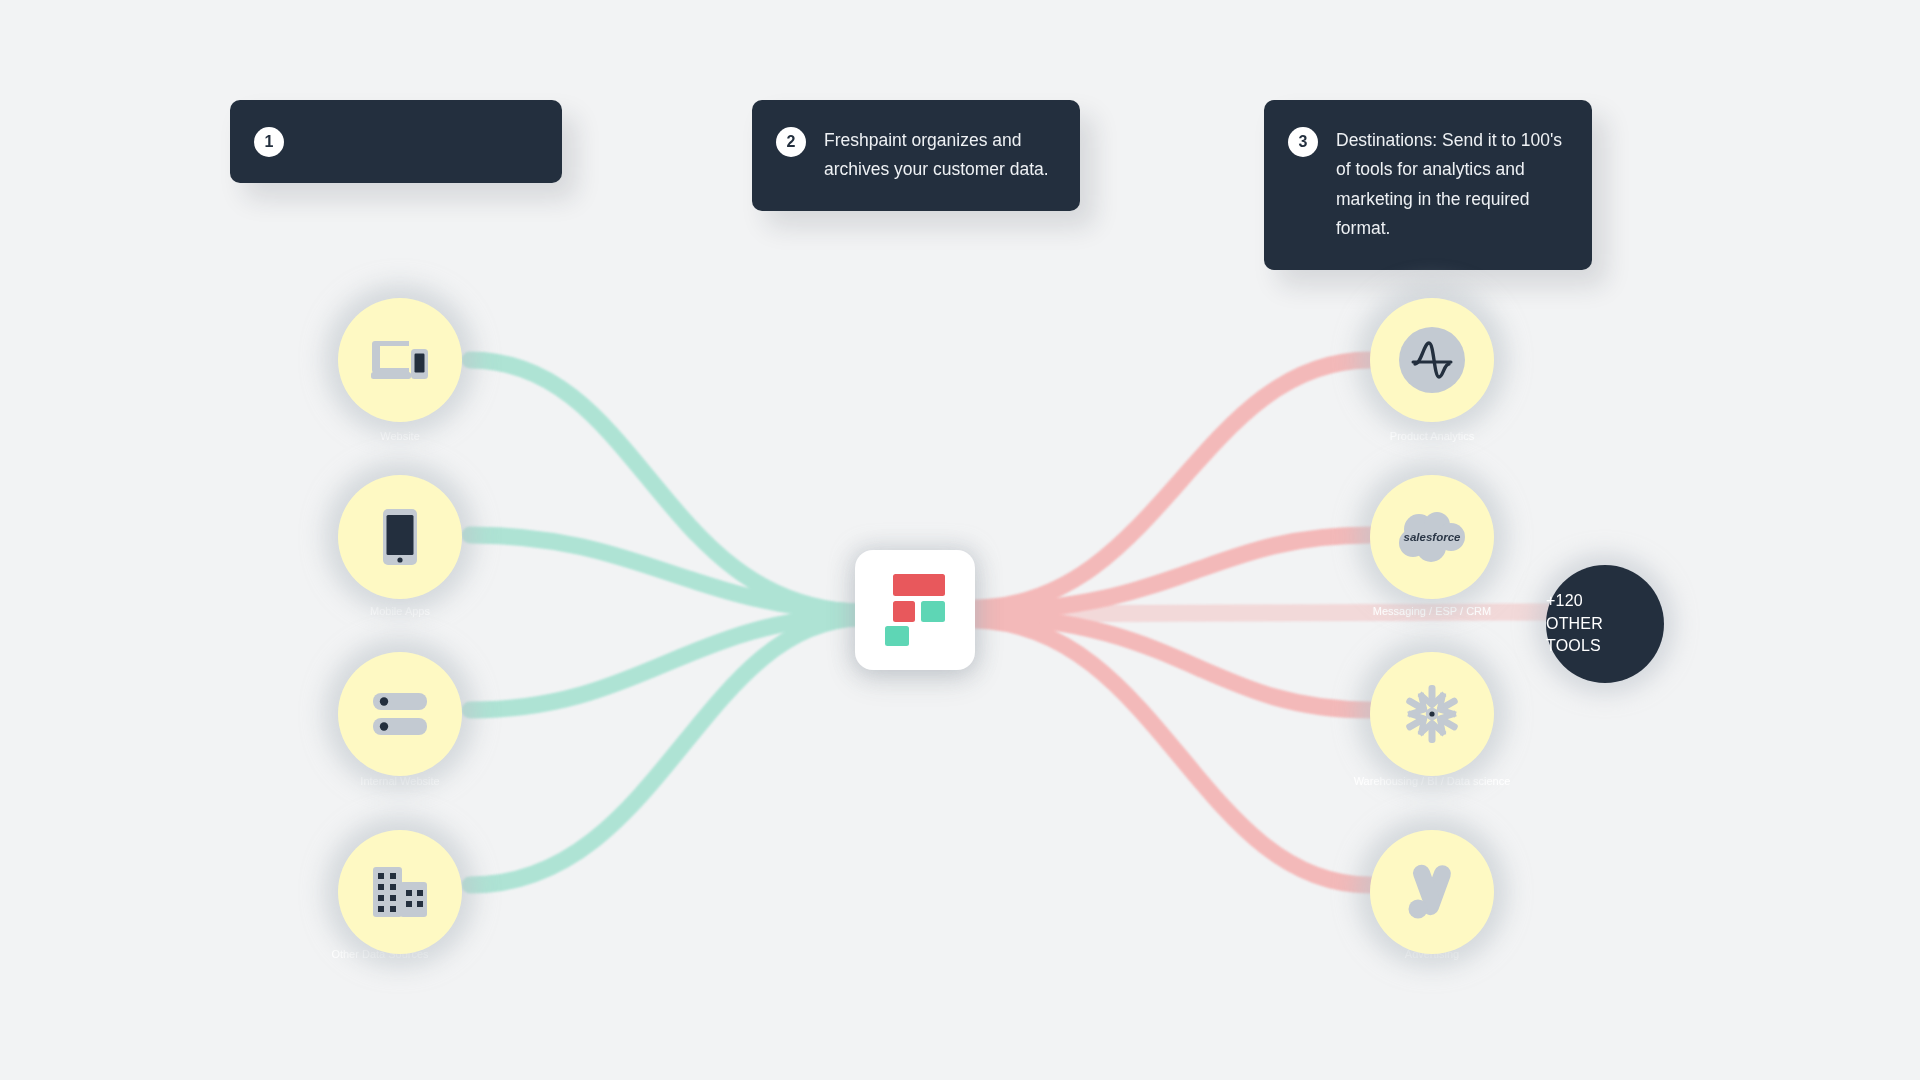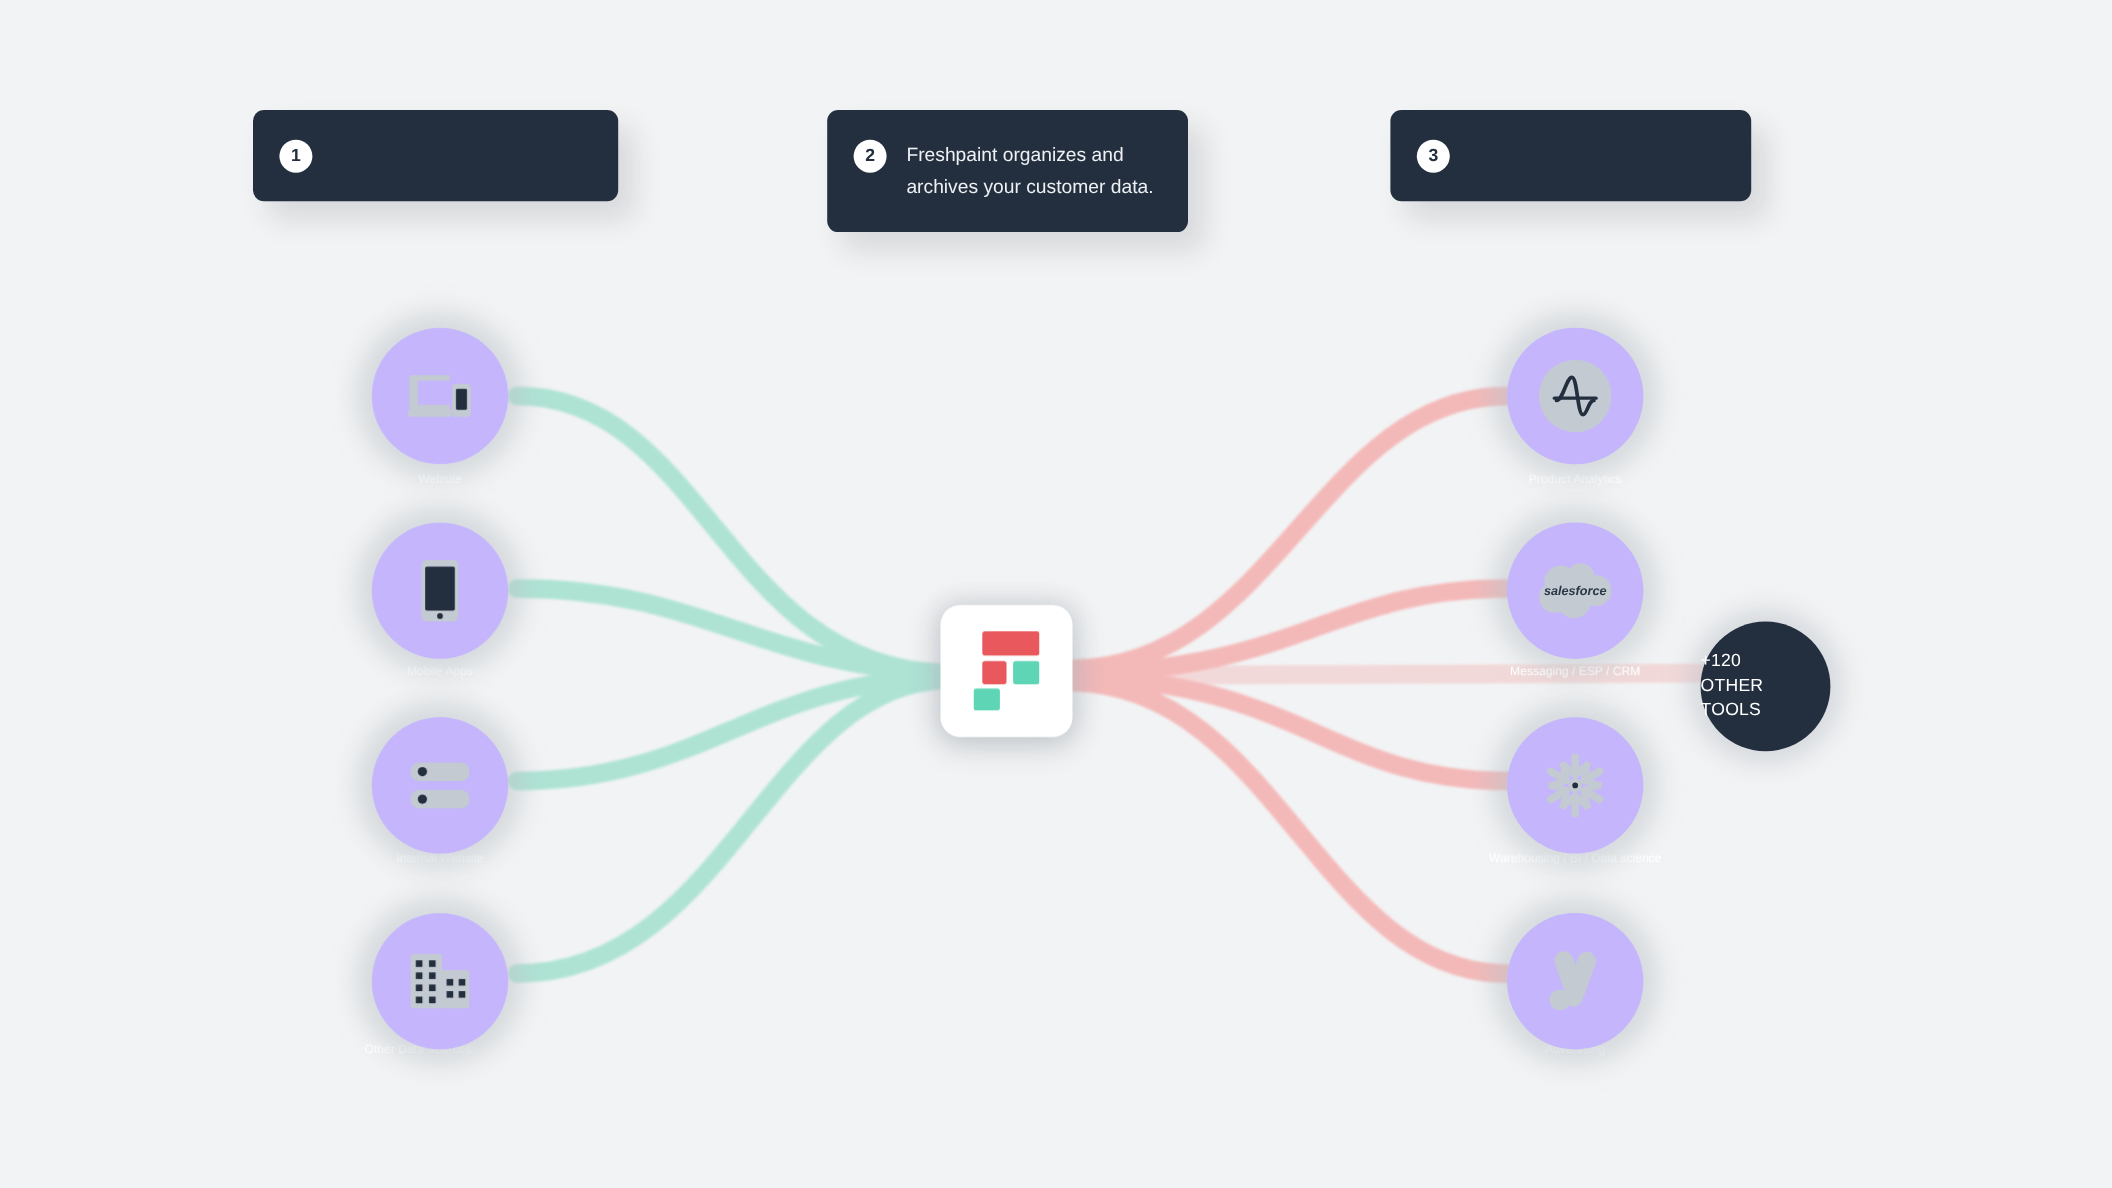--- a/index.html
+++ b/index.html
@@ -40,21 +40,21 @@
   #card2{ left:752px; top:100px; width:328px; }
   #card3{ left:1264px; top:100px; width:328px; }
 
   
   #wires{ position:absolute; left:0; top:0; width:1920px; height:1080px; }
 
   
   .node{
     position:absolute;
     width:124px;height:124px;border-radius:50%;
-    background:#c4b5fd;
+    background:#fef9c3;
     display:flex;align-items:center;justify-content:center;
     box-shadow:0 0 22px 14px rgba(190,196,203,.55);
     z-index:4;
   }
   .node svg{ display:block; }
   .node-label{
     position:absolute;
     z-index:3;
     color:#ffffff;
     font-size:11px;
@@ -102,20 +102,21 @@
     <div class="step-num">1</div>
   </div>
 
   <div class="step-card" id="card2">
     <div class="step-num">2</div>
     <div class="step-text">Freshpaint organizes and archives your customer data.</div>
   </div>
 
   <div class="step-card" id="card3">
     <div class="step-num">3</div>
+    <div class="step-text">Destinations: Send it to 100's of tools for analytics and marketing in the required format.</div>
   </div>
 
   <svg id="wires" viewBox="0 0 1920 1080">
     <defs>
       <filter id="soft">
           <feGaussianBlur stdDeviation="1.1"></feGaussianBlur>
         </filter>
     </defs>
     <g fill="none" stroke-linecap="round" filter="url(#soft)" stroke-width="17" opacity=".92">
 

